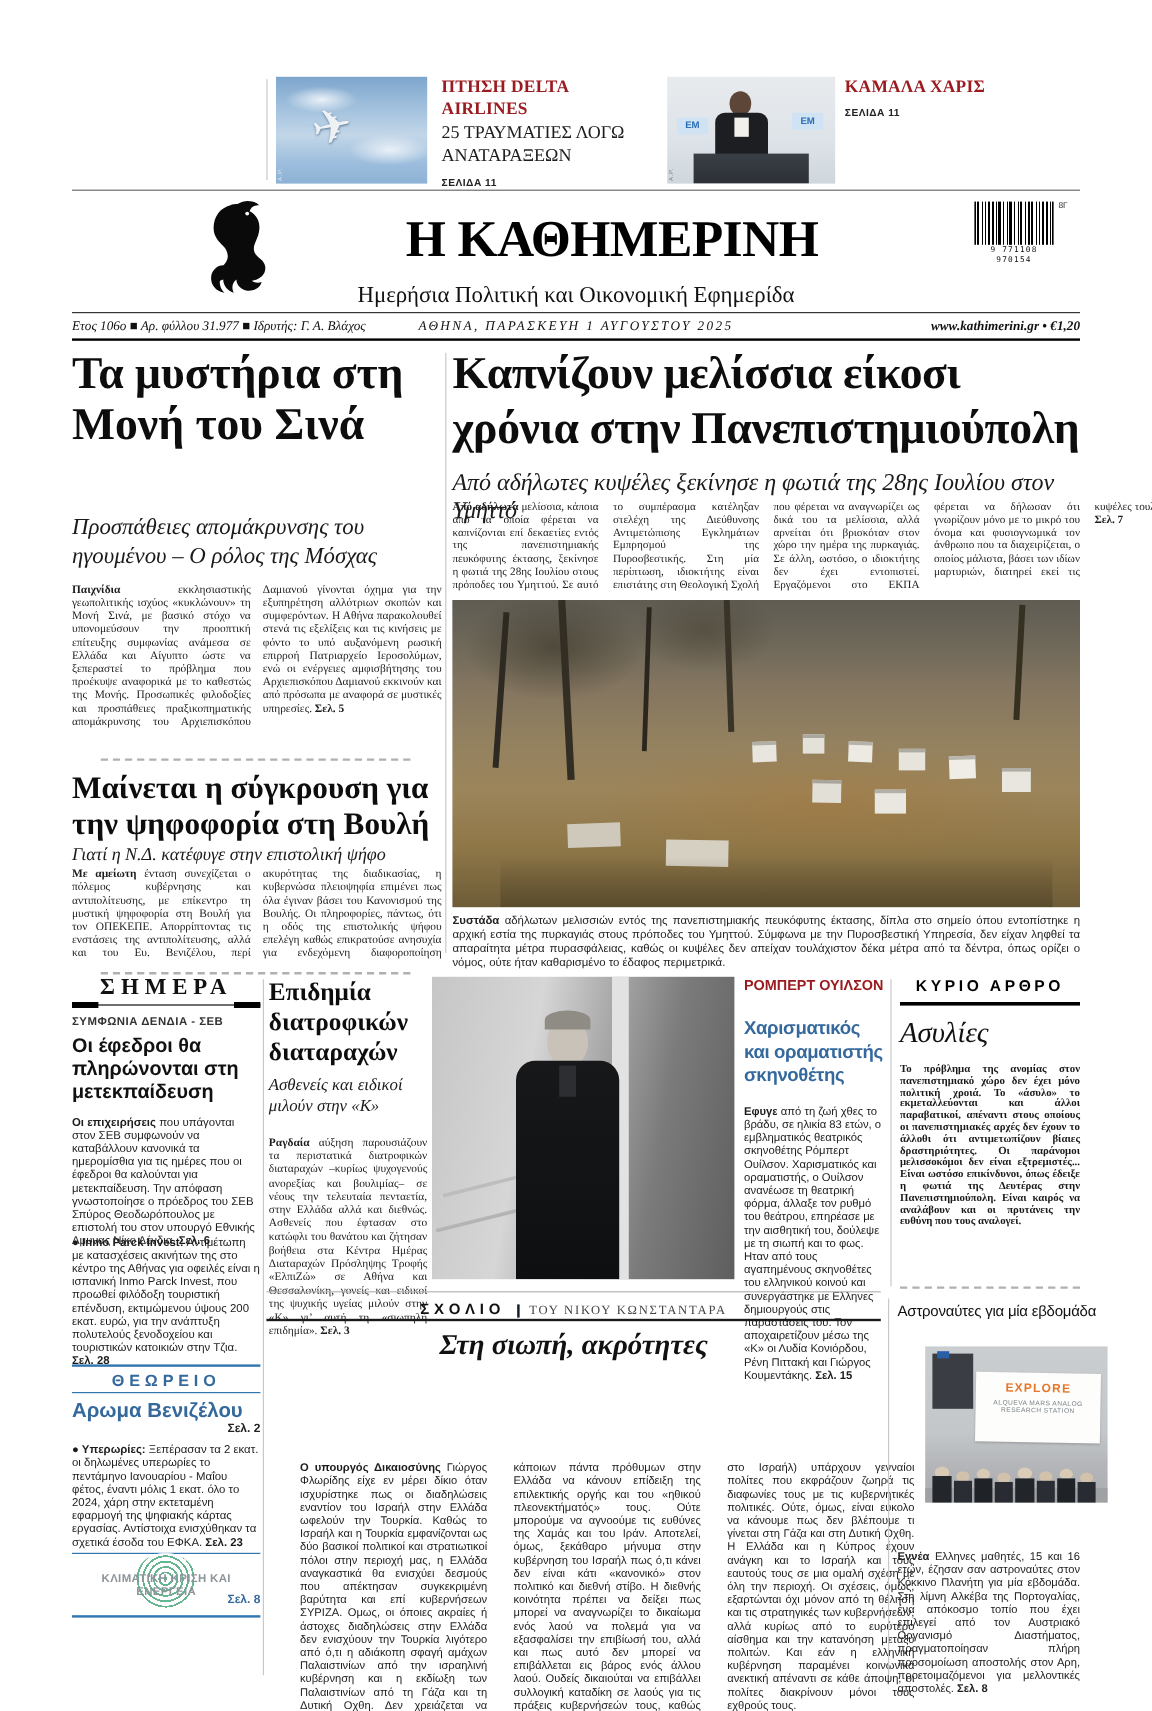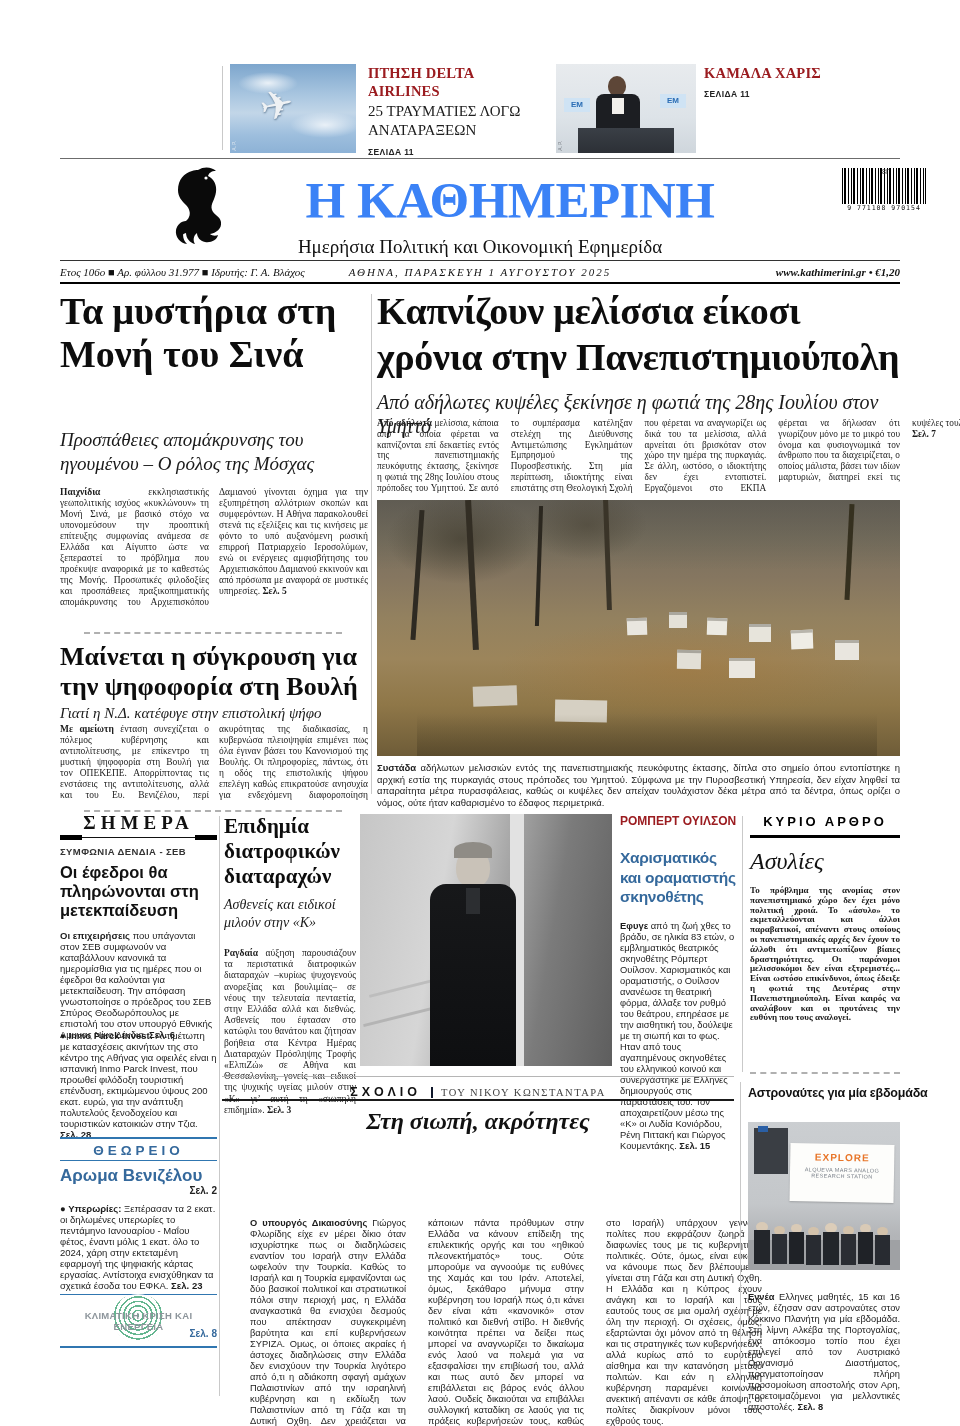--- a/index.html
+++ b/index.html
@@ -11,21 +11,21 @@
   .vrule{position:absolute;width:1px;background:#c9c9c9;}
   .dash{position:absolute;border-top:2px dashed #b0b0b0;height:0;}
   
   .teaser .tk{font-weight:bold;font-size:14.5px;line-height:18px;color:#9b1c20;letter-spacing:.2px;}
   .teaser .tt{font-size:15px;line-height:19px;color:#1d1d1d;margin-top:2px;}
   .teaser .tp{font-family:"Liberation Sans",sans-serif;font-weight:bold;font-size:8.5px;color:#222;margin-top:7px;letter-spacing:.4px;}
   .photo{position:absolute;overflow:hidden;}
   .pcredit{position:absolute;left:1px;bottom:2px;writing-mode:vertical-rl;transform:rotate(180deg);
            font-family:"Liberation Sans",sans-serif;font-size:5px;color:#f0f0f0;letter-spacing:.5px;opacity:.85;}
   
-  .mast-title{font-weight:bold;font-size:51px;letter-spacing:-.5px;text-align:center;line-height:72px;color:#3b82f6;}
+  .mast-title{font-weight:bold;font-size:43px;letter-spacing:-.5px;text-align:center;line-height:72px;color:#000000;}
   .mast-sub{font-size:19px;text-align:center;color:#111;}
   .dateline{font-style:italic;font-size:11px;color:#111;}
   .barcode-stripes{height:36px;background:repeating-linear-gradient(90deg,#000 0 1px,#fff 1px 2px,#000 2px 4px,#fff 4px 6px,#000 6px 7px,#fff 7px 9px);}
   .barcode-num{font-family:"DejaVu Sans Mono",monospace;font-size:6.5px;text-align:center;letter-spacing:1px;}
   
   .h1{font-weight:bold;color:#0d0d0d;}
   .deck{font-style:italic;color:#1a1a1a;}
   .body-serif{font-size:9.5px;line-height:11px;text-align:justify;color:#1c1c1c;}
   .body-sans{font-family:"Liberation Sans",sans-serif;font-size:9.5px;line-height:11px;text-align:justify;color:#1c1c1c;}
   .cols2{column-count:2;column-gap:10px;}
@@ -43,21 +43,21 @@
   .bluerule{position:absolute;background:#3076b0;}
   .theoreio-head{font-family:"Liberation Sans",sans-serif;font-weight:bold;font-size:13.5px;letter-spacing:4px;color:#35699c;text-align:center;}
   .theoreio-title{font-family:"Liberation Sans",sans-serif;font-weight:bold;font-size:17px;color:#35699c;}
   .kyrio-head{font-family:"Liberation Sans",sans-serif;font-weight:bold;font-size:13px;letter-spacing:3px;text-align:center;
               border-bottom:3px solid #000;padding-bottom:6px;color:#000;}
   .kyrio-title{font-style:italic;font-size:24px;text-align:left;}
   .kyrio-body{font-size:9px;line-height:9.8px;font-weight:600;text-align:justify;color:#1a1a1a;}
   .sxolio-label{font-family:"Liberation Sans",sans-serif;font-weight:bold;font-size:12.5px;letter-spacing:4px;color:#111;}
   .sxolio-byline{font-family:"Liberation Serif",serif;font-size:10.5px;letter-spacing:1.5px;color:#444;}
   .sxolio-title{font-style:italic;font-weight:bold;font-size:24px;text-align:center;color:#111;}
-  .astro-head{font-family:"Liberation Sans",sans-serif;font-weight:bold;font-size:12.5px;letter-spacing:-.2px;white-space:nowrap;color:#111;}
+  .astro-head{font-family:"Liberation Sans",sans-serif;font-weight:normal;font-size:12.5px;letter-spacing:-.2px;white-space:nowrap;color:#111;}
   .fig{position:absolute;}
 </style>
 </head>
 <body>
 
 <div id="page">
 
   <div class="vrule" style="left:222px;top:66px;height:84px;"></div>
 
   <div class="photo" style="left:230px;top:64px;width:126px;height:89px;background:linear-gradient(180deg,#7da6cd 0%,#a9c6e0 35%,#c2d6e8 55%,#9dbedd 80%,#8db2d6 100%);">
@@ -90,21 +90,21 @@
 
   <div class="abs" style="left:168px;top:166px;width:64px;height:82px;">
     <svg width="64" height="82" viewBox="0 0 64 82" xmlns="http://www.w3.org/2000/svg">
       <path fill="#0a0a0a" d="M30 4c6-4 14-3 18 1-5 0-7 2-8 5 6 3 9 9 8 16-1 8-6 12-4 18 2 5 8 6 9 12 1 7-5 11-11 12 2 2 6 2 8 1-1 5-7 8-13 7-5-1-8-5-8-9-4 3-4 8-2 11-5-1-9-6-9-11-4 1-6 4-5 7-4-3-5-9-2-13s8-5 10-10c2-4 0-9-3-12-4-4-8-8-8-15C10 14 16 7 24 5c2-1 4-1 6-1z"></path>
       <path fill="#0a0a0a" d="M18 60c-4 6-4 13 1 18-7-1-12-7-11-14 1-5 5-9 10-9z"></path>
       <circle cx="38" cy="12" r="1.6" fill="#fff"></circle>
     </svg>
   </div>
   <div class="abs mast-title" style="left:236px;top:164px;width:548px;">Η ΚΑΘΗΜΕΡΙΝΗ</div>
 
-  <div class="abs" style="left:842px;top:168px;width:84px;">
+  <div class="abs" style="left:812px;top:168px;width:66px;">
     <div class="barcode-stripes"></div>
     <div class="barcode-num">9 771108 970154</div>
   </div>
   <div class="abs sans" style="left:882px;top:168px;font-size:7px;color:#333;">8Γ</div>
 
   <div class="abs mast-sub" style="left:160px;top:236px;width:640px;">Ημερήσια Πολιτική και Οικονομική Εφημερίδα</div>
   <div class="rule" style="left:60px;top:260px;width:840px;height:1px;background:#333;"></div>
   <div class="abs dateline" style="left:60px;top:266px;width:380px;">Ετος 106ο ■ Αρ. φύλλου 31.977 ■ Ιδρυτής: Γ. Α. Βλάχος</div>
   <div class="abs dateline" style="left:330px;top:266px;width:300px;text-align:center;letter-spacing:2px;">ΑΘΗΝΑ, ΠΑΡΑΣΚΕΥΗ 1 ΑΥΓΟΥΣΤΟΥ 2025</div>
   <div class="abs dateline" style="left:700px;top:266px;width:200px;text-align:right;font-weight:bold;">www.kathimerini.gr • €1,20</div>
@@ -231,21 +231,21 @@
   </div>
   <div class="rule" style="left:222px;top:1099px;width:512px;height:2px;background:#1a1a1a;"></div>
   <div class="abs sxolio-title" style="left:222px;top:1108px;width:512px;">Στη σιωπή, ακρότητες</div>
   <div class="abs body-sans cols3" style="left:222px;top:1218px;width:512px;height:248px;font-size:9.3px;line-height:11px;margin-left:28px;">
     <span class="lead">Ο υπουργός Δικαιοσύνης </span><span>Γιώργος Φλωρίδης είχε εν μέρει δίκιο όταν ισχυρίστηκε πως οι διαδηλώσεις εναντίον του Ισραήλ στην Ελλάδα ωφελούν την Τουρκία. Καθώς το Ισραήλ και η Τουρκία εμφανίζονται ως δύο βασικοί πολιτικοί και στρατιωτικοί πόλοι στην περιοχή μας, η Ελλάδα αναγκαστικά θα ενισχύει δεσμούς που απέκτησαν συγκεκριμένη βαρύτητα και επί κυβερνήσεων ΣΥΡΙΖΑ. Ομως, οι όποιες ακραίες ή άστοχες διαδηλώσεις στην Ελλάδα δεν ενισχύουν την Τουρκία λιγότερο από ό,τι η αδιάκοπη σφαγή αμάχων Παλαιστινίων από την ισραηλινή κυβέρνηση και η εκδίωξη των Παλαιστινίων από τη Γάζα και τη Δυτική Οχθη. Δεν χρειάζεται να συντάσσεται κανείς με τις ακρότητες κάποιων πάντα πρόθυμων στην Ελλάδα να κάνουν επίδειξη της επιλεκτικής οργής και του «ηθικού πλεονεκτήματός» τους. Ούτε μπορούμε να αγνοούμε τις ευθύνες της Χαμάς και του Ιράν. Αποτελεί, όμως, ξεκάθαρο μήνυμα στην κυβέρνηση του Ισραήλ πως ό,τι κάνει δεν είναι κάτι «κανονικό» στον πολιτικό και διεθνή στίβο. Η διεθνής κοινότητα πρέπει να δείξει πως μπορεί να αναγνωρίζει το δικαίωμα ενός λαού να πολεμά για να εξασφαλίσει την επιβίωσή του, αλλά και πως αυτό δεν μπορεί να επιβάλλεται εις βάρος ενός άλλου λαού. Ουδείς δικαιούται να επιβάλλει συλλογική καταδίκη σε λαούς για τις πράξεις κυβερνήσεών τους, καθώς γνωρίζουμε πως πάντα (και ειδικά στο Ισραήλ) υπάρχουν γενναίοι πολίτες που εκφράζουν ζωηρά τις διαφωνίες τους με τις κυβερνητικές πολιτικές. Ούτε, όμως, είναι εύκολο να κάνουμε πως δεν βλέπουμε τι γίνεται στη Γάζα και στη Δυτική Οχθη. Η Ελλάδα και η Κύπρος έχουν ανάγκη και το Ισραήλ και τους εαυτούς τους σε μια ομαλή σχέση με όλη την περιοχή. Οι σχέσεις, όμως, εξαρτώνται όχι μόνον από τη θέληση και τις στρατηγικές των κυβερνήσεων, αλλά κυρίως από το ευρύτερο αίσθημα και την κατανόηση μεταξύ πολιτών. Και εάν η ελληνική κυβέρνηση παραμένει κοινωνικά ανεκτική απέναντι σε κάθε άποψη, οι πολίτες διακρίνουν μόνοι τους εχθρούς τους.</span>
   </div>
 
   <div class="vrule" style="left:740px;top:1082px;height:314px;"></div>
 
   <div class="abs astro-head" style="left:748px;top:1086px;width:152px;">Αστροναύτες για μία εβδομάδα</div>
-  <div class="photo" style="left:748px;top:1122px;width:152px;height:148px;background:linear-gradient(180deg,#cbced1 0%,#c4c7ca 55%,#b4b6b9 75%,#a9abae 100%);">
+  <div class="photo" style="left:771px;top:1122px;width:152px;height:130px;background:linear-gradient(180deg,#cbced1 0%,#c4c7ca 55%,#b4b6b9 75%,#a9abae 100%);">
     <div class="fig" style="left:6px;top:6px;width:34px;height:46px;background:#3a3e44;"></div>
     <div class="fig" style="left:10px;top:4px;width:10px;height:6px;background:#2a5fa5;"></div>
     <div class="fig" style="left:42px;top:22px;width:104px;height:58px;background:#fdfdfb;transform:rotate(1deg);box-shadow:0 1px 2px #00000033;text-align:center;">
       <div class="sans" style="margin-top:8px;font-weight:bold;font-size:10px;letter-spacing:1px;color:#e8762a;">EXPLORE</div>
       <div class="sans" style="margin-top:4px;font-size:5.5px;color:#7a8089;letter-spacing:.4px;">ALQUEVA MARS ANALOG</div>
       <div class="sans" style="font-size:5.5px;color:#7a8089;letter-spacing:.4px;">RESEARCH STATION</div>
     </div>
     <div class="fig" style="left:0;top:118px;width:152px;height:44px;background:#9fa1a4;"></div>
     <div class="fig" style="left:8px;top:100px;width:12px;height:10px;border-radius:50%;background:#d9cab6;"></div>
     <div class="fig" style="left:6px;top:108px;width:16px;height:34px;background:#23262b;"></div>

